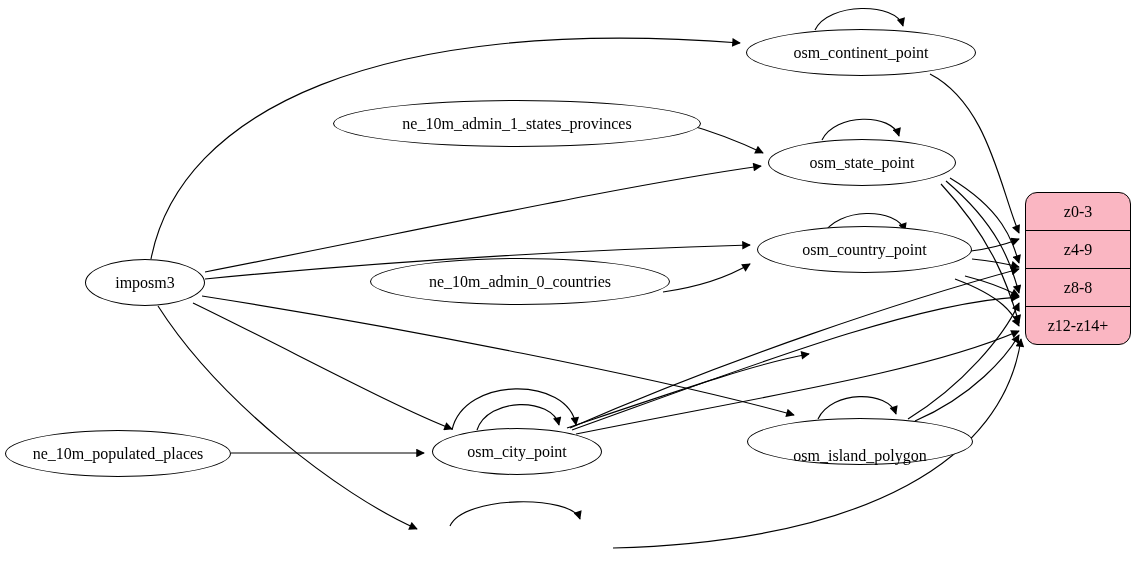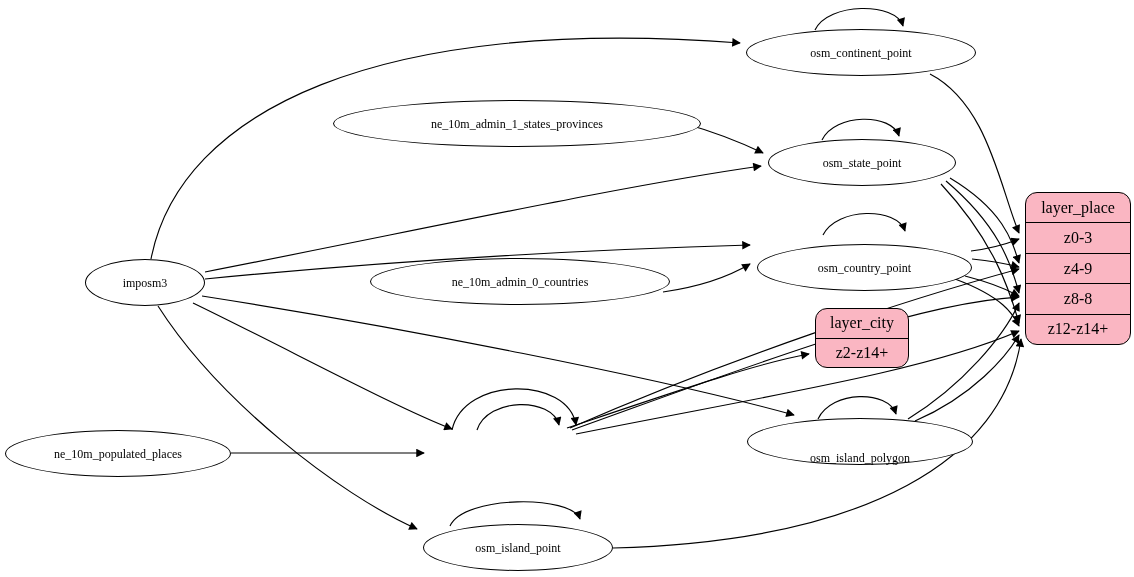--- a/index.html
+++ b/index.html
@@ -12,21 +12,21 @@
     overflow:hidden;
   }
   #edges{position:absolute;left:0;top:0;width:1134px;height:577px;}
   .node{
     position:absolute;
     display:flex;align-items:center;justify-content:center;
     box-sizing:border-box;
     background:#ffffff;
     border:1.3px solid #000;
     border-radius:50%;
-    font-size:12px;
+    font-size:16px;
     white-space:nowrap;
     line-height:1;
     text-align:center;
   }
   .record{
     position:absolute;
     box-sizing:border-box;
     border:1.4px solid #000;
     border-radius:12px;
     overflow:hidden;
@@ -109,39 +109,34 @@
   </div>
 
   <div class="node" style="left:746px;top:29px;width:230px;height:47px;">
     <span>osm_continent_point</span>
   </div>
 
   <div class="node" style="left:768px;top:139px;width:188px;height:47px;text-align:right;">
     <span>osm_state_point</span>
   </div>
 
-  <div class="node" style="left:757px;top:244px;width:215px;height:47px;">
+  <div class="node" style="left:757px;top:226px;width:215px;height:47px;">
     <span>osm_country_point</span>
   </div>
 
+  <div class="node" style="left:432px;top:428px;width:170px;height:47px;">
+    <span>osm_city_point</span>
+  </div>
 
   <div class="node" style="left:747px;top:418px;width:226px;height:47px;align-items:flex-end;">
     <span>osm_island_polygon</span>
   </div>
 
-  <div class="node" style="left:423px;top:524px;width:190px;height:47px;">
-    <span>osm_island_point</span>
-  </div>
 
   <div class="record" style="left:1025px;top:192px;width:106px;height:153px;background:#fab6c2;">
-    <div class="row">layer_place</div>
     <div class="row">z0-3</div>
     <div class="row">z4-9</div>
     <div class="row">z8-8</div>
     <div class="row">z12-z14+</div>
   </div>
 
-  <div class="record" style="left:815px;top:308px;width:94px;height:60px;background:#fab6c2;">
-    <div class="row">layer_city</div>
-    <div class="row">z2-z14+</div>
-  </div>
 
 </div>
 
 </body></html>

